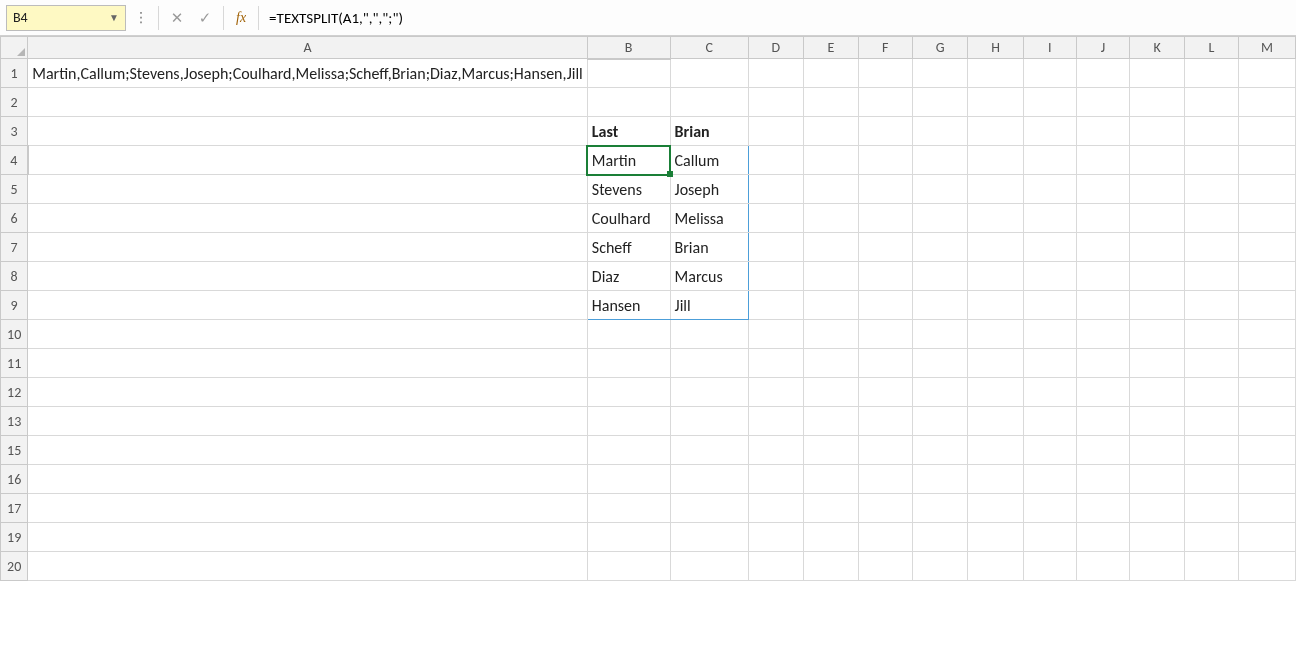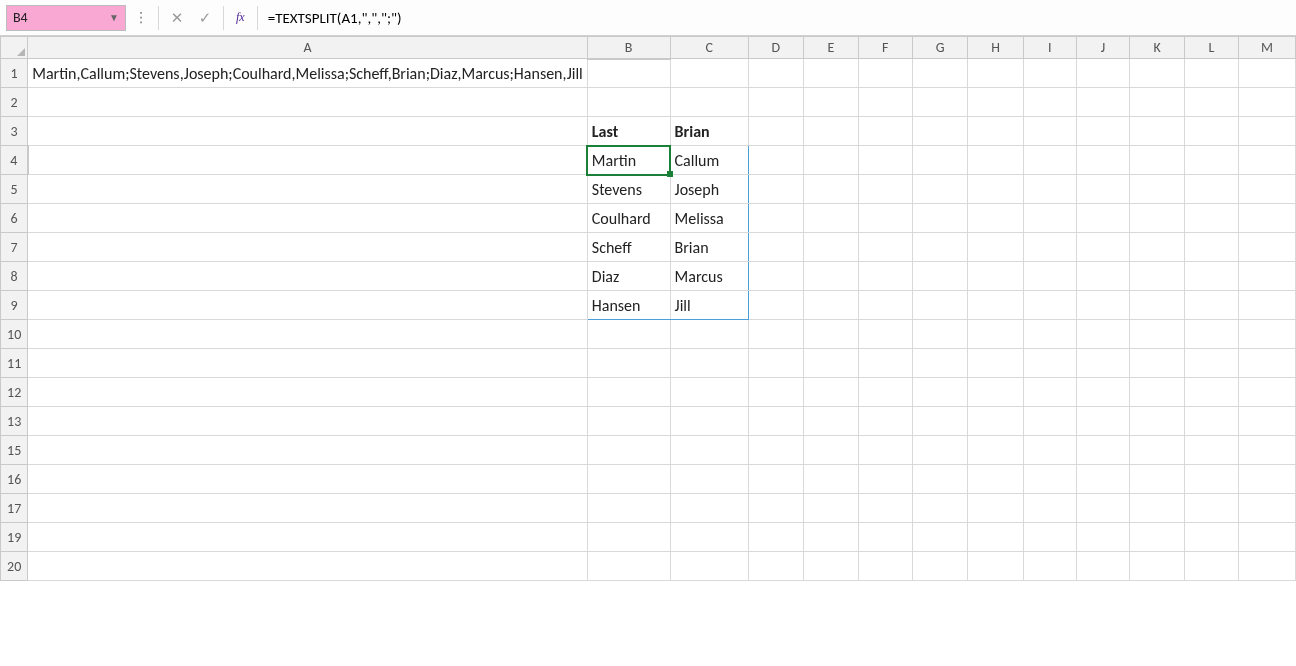--- a/index.html
+++ b/index.html
@@ -17,44 +17,44 @@
     height: 36px;
     border-bottom: 1px solid #d0d0d0;
     background: #fdfdfd;
     padding: 0 6px;
     gap: 4px;
   }
   .name-box {
     width: 120px;
     height: 26px;
     border: 1px solid #bcbcbc;
-    background: #f9a8d4;
+    background: #fef9c3;
     display: flex;
     align-items: center;
     padding: 0 6px;
     font-size: 14px;
     justify-content: space-between;
   }
   .name-box .chev { font-size: 10px; color: #666; }
   .divider-dots { color:#777; font-size:14px; padding:0 4px; }
   .fb-btn {
     width: 24px;
     height: 24px;
     display: flex;
     align-items: center;
     justify-content: center;
     color: #9a9a9a;
     font-size: 15px;
   }
   .fx-label {
     font-style: italic;
     font-family: "Times New Roman", serif;
-    font-size: 12px;
+    font-size: 14px;
     padding: 0 6px;
-    color:#4c1d95;
+    color:#a16207;
   }
   .fb-sep { width:1px; height:24px; background:#d8d8d8; margin:0 2px; }
   .formula-input {
     flex: 1;
     border: none;
     outline: none;
     font-size: 15px;
     height: 26px;
     padding: 0 4px;
     background: transparent;

